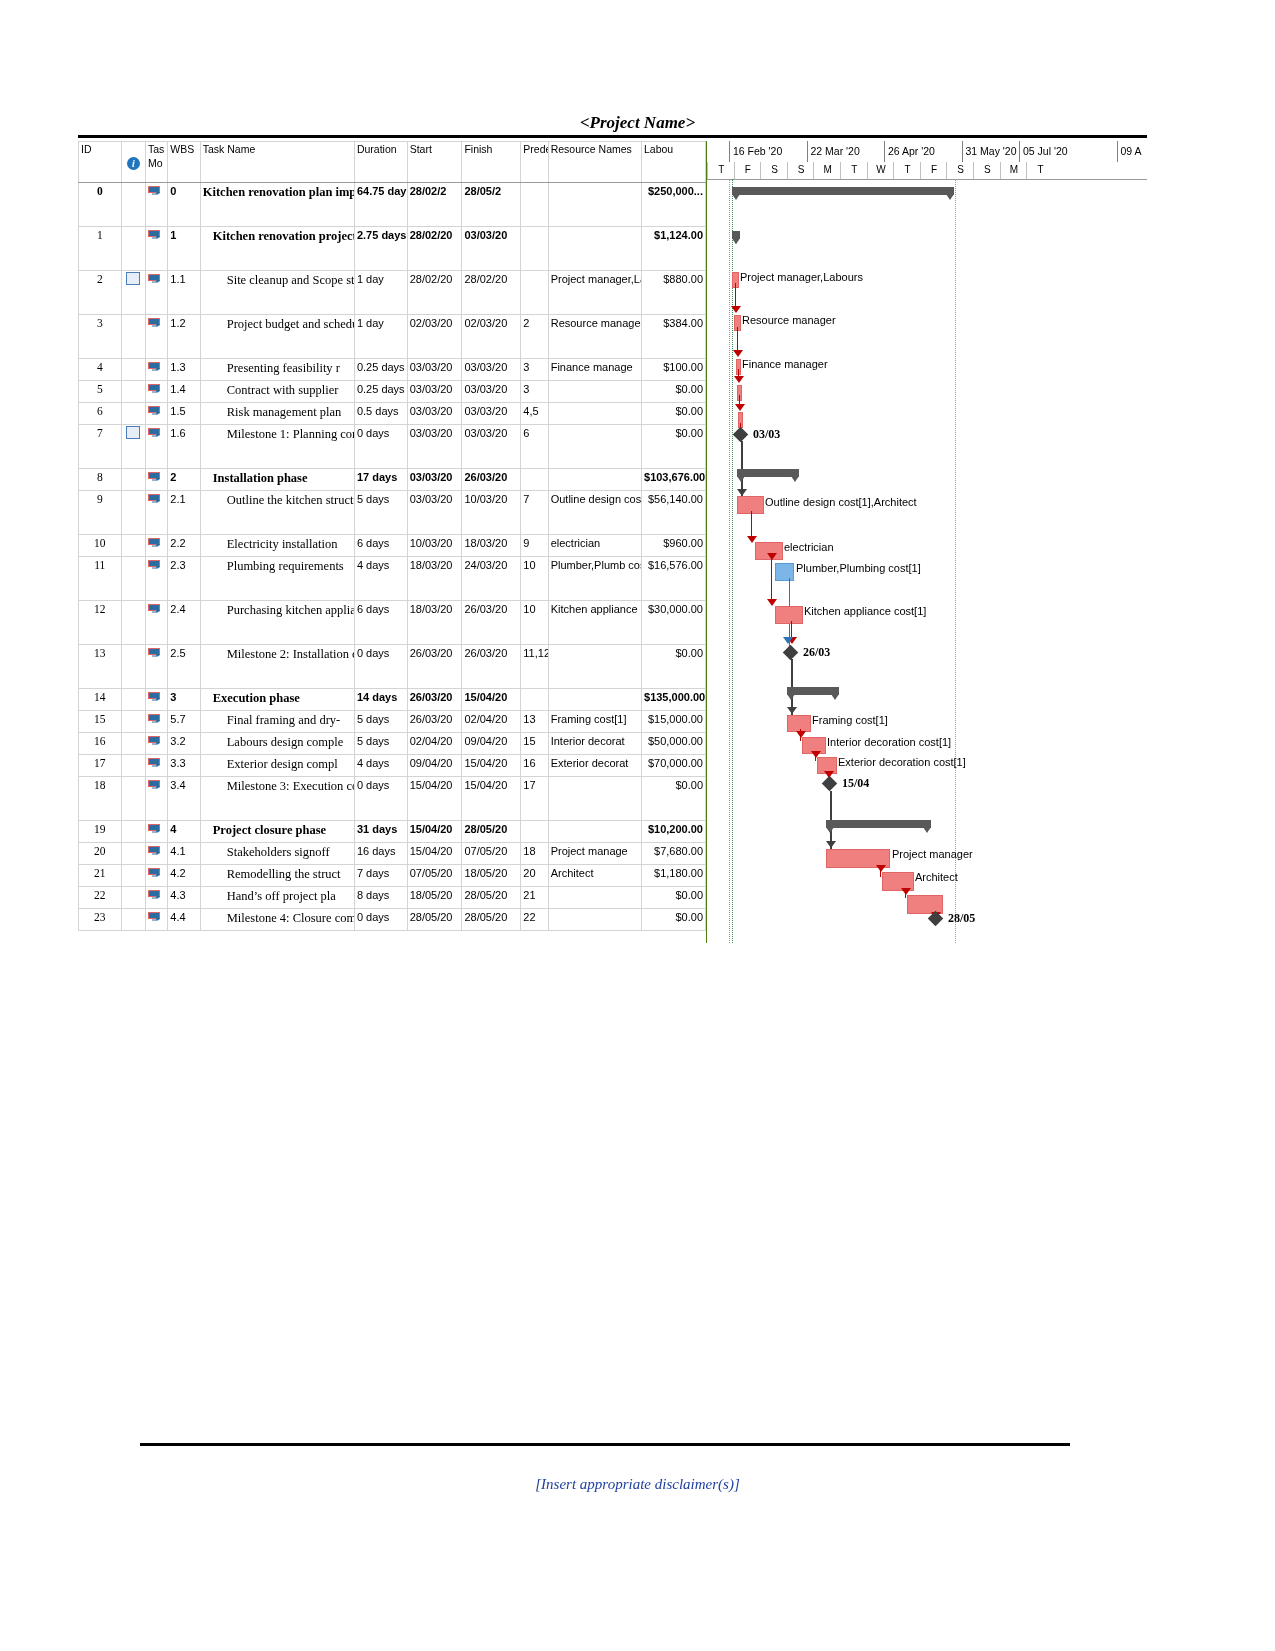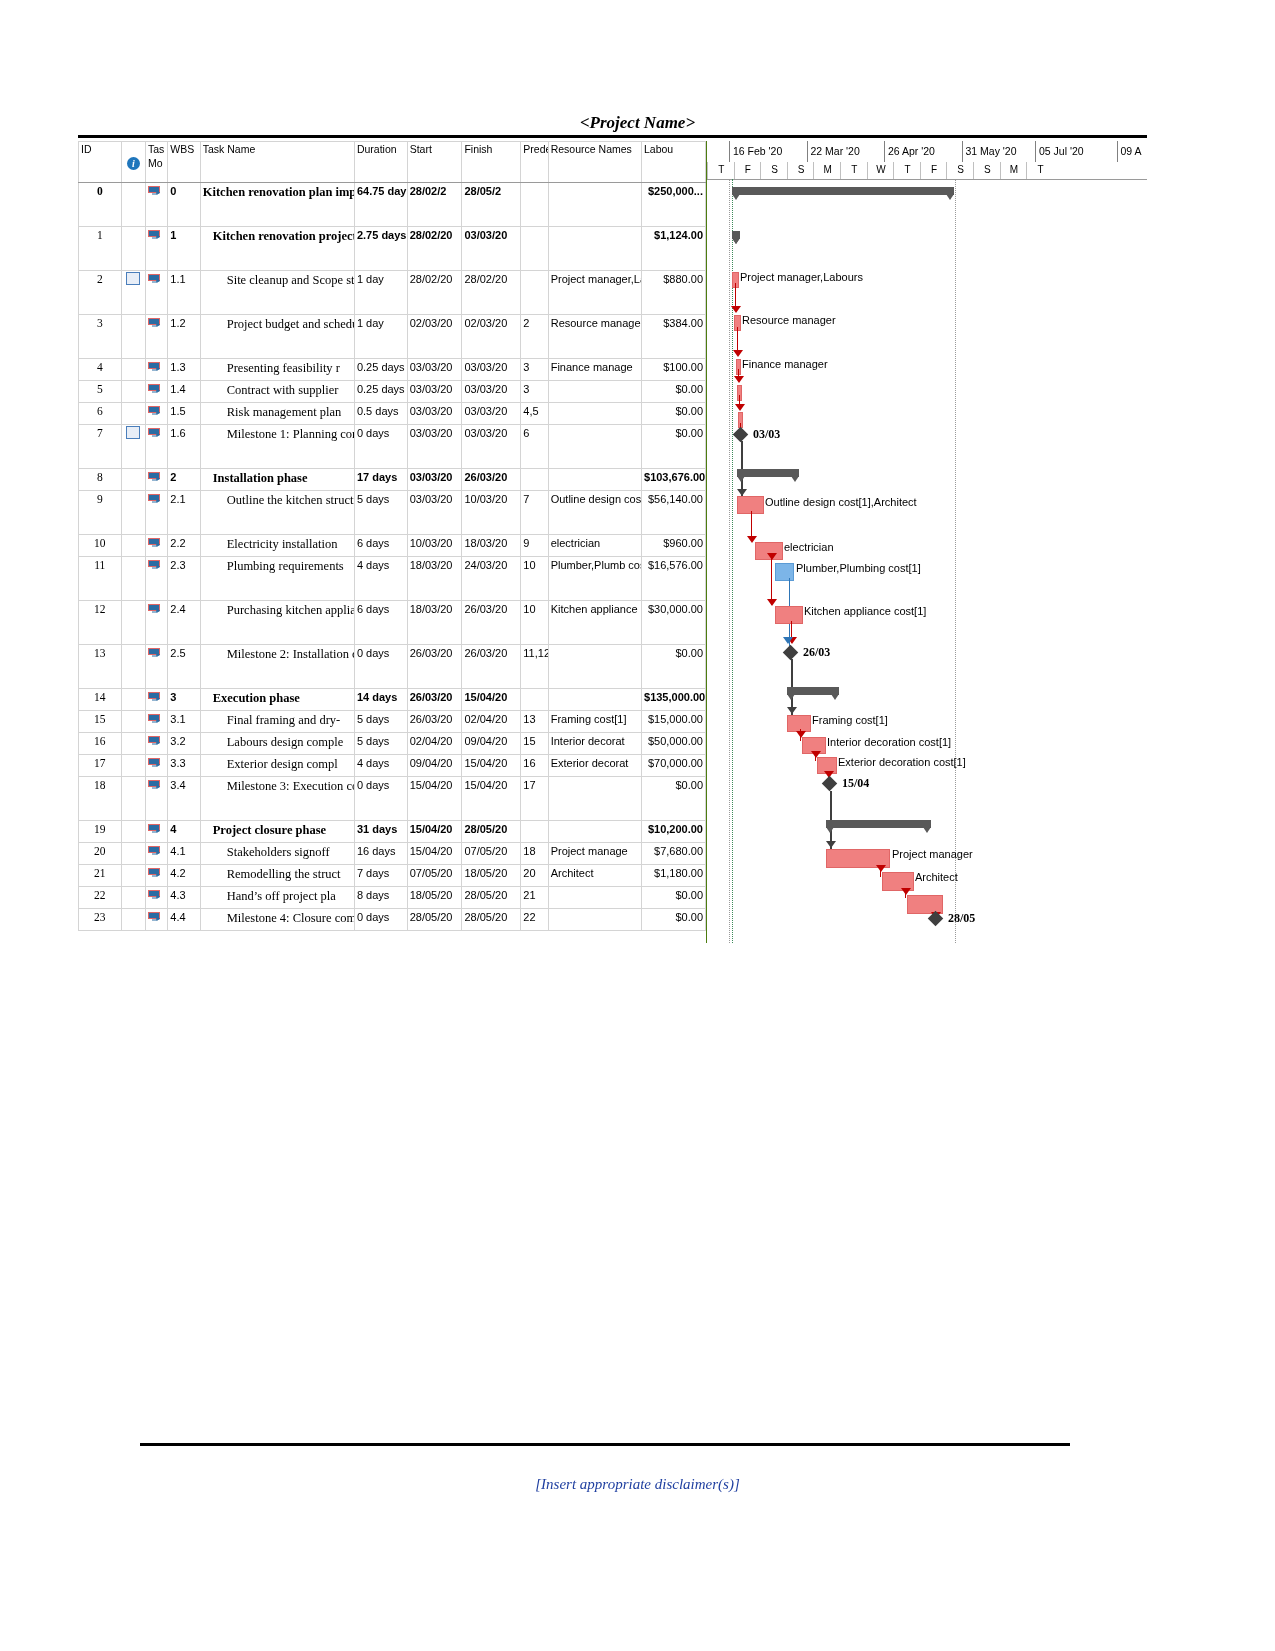--- a/index.html
+++ b/index.html
@@ -427,21 +427,21 @@
                 <td class="rescell"></td>
                 <td class="costcell">$135,000.00</td>
               </tr>
               <tr class="lvl2" style="height: 22px;">
                 <td class="idcell">15</td>
                 <td style="text-align: center;"></td>
                 <td><span class="tmicon"><span class="bar"></span><svg class="arr" viewBox="0 0 8 5">
                       <path d="M0 4 L5 4 L5 1.5 L7.5 2.8 L5 4.2 L5 4" fill="none" stroke="#2b6ca3" stroke-width="1"></path>
                       <path d="M4.5 0.8 L7.6 2.6 L4.5 4.4 Z" fill="#2b6ca3"></path>
                     </svg></span></td>
-                <td class="wbscell">3.1</td>
+                <td class="wbscell">5.7</td>
                 <td class="namecell">Final framing and dry-</td>
                 <td class="durcell">5 days</td>
                 <td class="datecell">26/03/20</td>
                 <td class="datecell">02/04/20</td>
                 <td class="precell">13</td>
                 <td class="rescell">Framing cost[1]</td>
                 <td class="costcell">$15,000.00</td>
               </tr>
               <tr class="lvl2" style="height: 22px;">
                 <td class="idcell">16</td>
@@ -576,21 +576,21 @@
     </div>
 
     <div class="gantt">
 
       <div class="gantt-head">
         <div class="gtier1" id="tier1">
               <div class="gcell1" style="left: 22px; width: 77.5px;">16 Feb '20</div>
               <div class="gcell1" style="left: 99.5px; width: 77.5px;">22 Mar '20</div>
               <div class="gcell1" style="left: 177px; width: 77.5px;">26 Apr '20</div>
               <div class="gcell1" style="left: 254.5px; width: 77.5px;">31 May '20</div>
-              <div class="gcell1" style="left: 328px; width: 77.5px;">05 Jul '20</div>
+              <div class="gcell1" style="left: 312px; width: 77.5px;">05 Jul '20</div>
               <div class="gcell1" style="left: 409.5px; width: 77.5px;">09 A</div>
             </div>
         <div class="gtier2" id="tier2">
               <div class="gcell2" style="left: 0px; width: 26.6px;">T</div>
               <div class="gcell2" style="left: 26.6px; width: 26.6px;">F</div>
               <div class="gcell2" style="left: 53.2px; width: 26.6px;">S</div>
               <div class="gcell2" style="left: 79.8px; width: 26.6px;">S</div>
               <div class="gcell2" style="left: 106.4px; width: 26.6px;">M</div>
               <div class="gcell2" style="left: 133px; width: 26.6px;">T</div>
               <div class="gcell2" style="left: 159.6px; width: 26.6px;">W</div>

